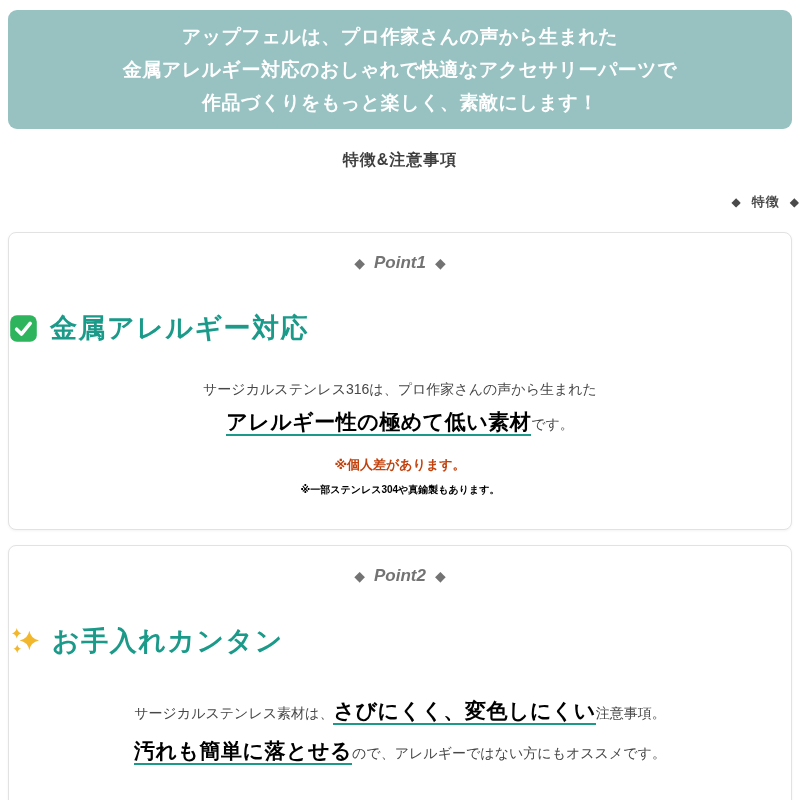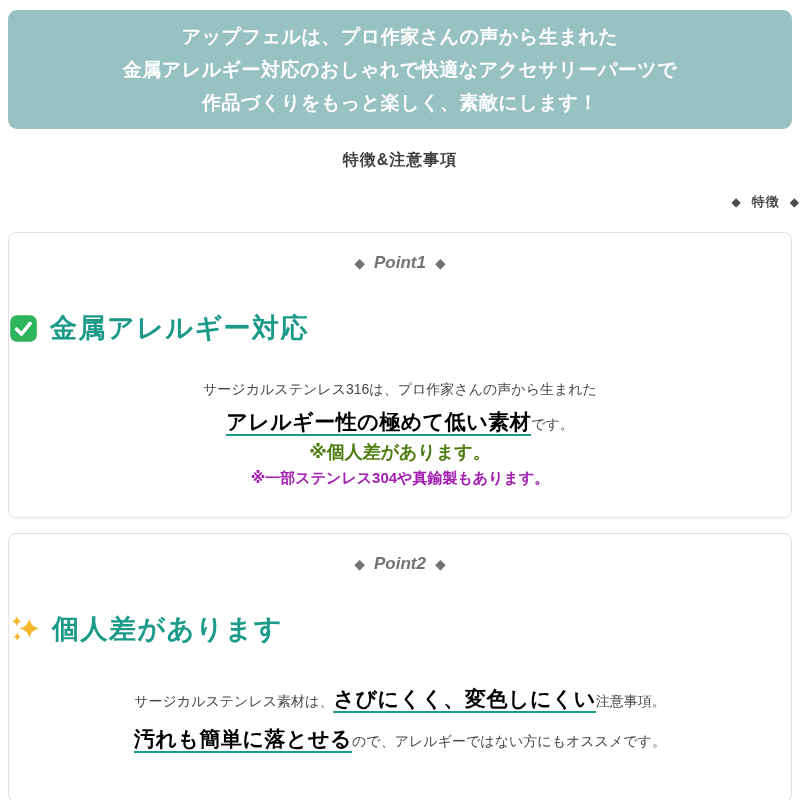--- a/index.html
+++ b/index.html
@@ -92,30 +92,30 @@
     color: #000000;
     font-size: 21px;
     font-weight: bold;
     letter-spacing: 0.5px;
     border-bottom: 2px solid #1b9a8a;
     padding-bottom: 1px;
   }
   .tail-text { font-size: 14px; color: #474747; margin-top: 20px; }
   .c1-line2 { margin-top: 10px; }
   .note-1 {
-    margin-top: 6px;
-    color: #4d7c0f;
-    font-size: 18px;
+    margin-top: 18px;
+    color: #c2410c;
+    font-size: 13px;
     font-weight: bold;
     line-height: 17px;
   }
   .note-2 {
     margin-top: 8px;
-    color: #a21caf;
-    font-size: 15px;
+    color: #000000;
+    font-size: 10px;
     font-weight: bold;
     line-height: 18px;
   }
   .c2-line1 { margin-top: 37px; line-height: 30px; }
   .c2-line2 { margin-top: 8px;  line-height: 30px; }
 </style>
 </head>
 <body>
 
 <div class="page">
@@ -157,21 +157,21 @@
       <span class="dia">◆</span><span>Point2</span><span class="dia">◆</span>
     </div>
     <div class="card-title-row">
       <span class="icon">
         <svg width="31" height="31" viewBox="0 0 32 32" aria-hidden="true">
           <path d="M21 5 Q22.6 13.4 31 15 Q22.6 16.6 21 25 Q19.4 16.6 11 15 Q19.4 13.4 21 5Z" fill="#f3b72c"></path>
           <path d="M8 2 Q8.9 6.6 13 7.5 Q8.9 8.4 8 13 Q7.1 8.4 3 7.5 Q7.1 6.6 8 2Z" fill="#f3b72c"></path>
           <path d="M8.5 19 Q9.2 22.6 12.5 23.5 Q9.2 24.4 8.5 28 Q7.8 24.4 4.5 23.5 Q7.8 22.6 8.5 19Z" fill="#f3b72c"></path>
         </svg>
       </span>
-      <span class="card-title">個人差があります</span>
+      <span class="card-title">お手入れカンタン</span>
     </div>
     <div class="body-line c2-line1">
       <span class="tail-text">サージカルステンレス素材は、</span><span class="em-text">さびにくく、変色しにくい</span><span class="tail-text">注意事項。</span>
     </div>
     <div class="body-line c2-line2">
       <span class="em-text">汚れも簡単に落とせる</span><span class="tail-text">ので、アレルギーではない方にもオススメです。</span>
     </div>
   </div>
 
 </div>

